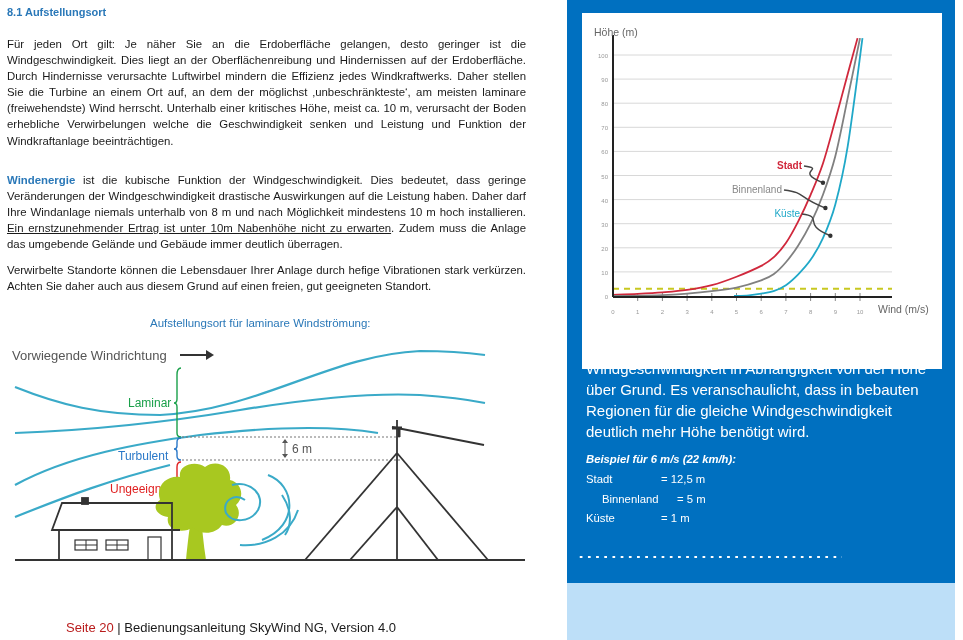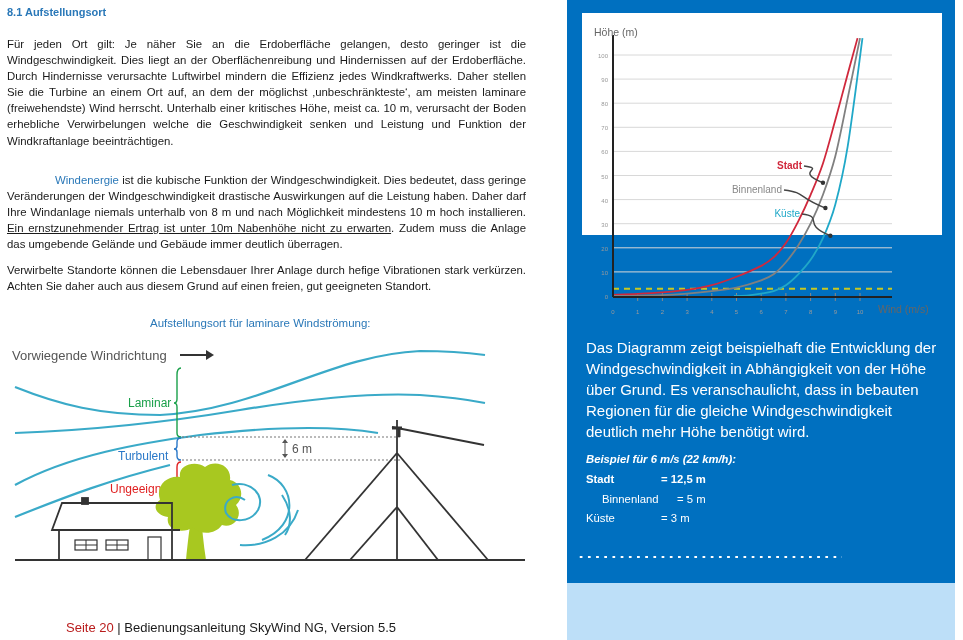--- a/index.html
+++ b/index.html
@@ -3,29 +3,29 @@
 <meta charset="utf-8">
 <style>
   html, body { margin:0; padding:0; }
   body { width:963px; height:640px; background:#ffffff; position:relative; overflow:hidden;
          font-family:"Liberation Sans", sans-serif; color:#1a1a1a; }
   .title { position:absolute; left:7px; top:6px; font-size:11px; font-weight:bold; color:#2a78b8; }
   .para { position:absolute; left:7px; width:519px; font-size:11.4px; line-height:16.1px; text-align:justify; color:#1a1a1a; }
   .p1 { top:36px; }
   .p2 { top:172px; }
   .p3 { top:262px; }
-  .hl { color:#2a78b8; font-weight:normal;margin-left:48px; }
+  .hl { color:#2a78b8; font-weight:bold; }
   .ul { text-decoration:underline;margin-top:32px; }
   .fig-caption { position:absolute; left:150px; top:317px; font-size:11.5px; color:#2a78b8; }
   .footer { position:absolute; left:50px; top:620px; font-size:13px; color:#1a1a1a; }
   .footer .pg { color:#b91c1c;margin-left:16px; }
   #diagram { position:absolute; left:0; top:335px; }
   .panel { position:absolute; left:567px; top:0; width:388px; height:583px; background:#0070c0; }
   .panel-light { position:absolute; left:567px; top:583px; width:388px; height:57px; background:#bddff8; }
-  .chart-box { position:absolute; left:582px; top:13px; width:360px; height:222px; background:#ffffff; }
+  .chart-box { position:absolute; left:582px; top:13px; width:360px; height:356px; background:#ffffff; }
   #chart { position:absolute; left:0; top:0; }
   .desc { position:absolute; left:586px; top:337px; width:355px; font-size:15px; line-height:21px; color:#ffffff; }
   .ex-title { position:absolute; left:586px; top:453px; font-size:11.3px; font-weight:bold; color:#ffffff;font-style:italic; }
   .ex-row { position:absolute; left:586px; font-size:11.3px; color:#ffffff; }
   .ex-row .k { display:inline-block; width:75px; }
   .dots { position:absolute; left:577px; top:555px; width:265px; height:4px;
           background-image:radial-gradient(circle, #ffffff 1.2px, transparent 1.4px);
           background-size:8.2px 4px; background-repeat:repeat-x; }
 </style>
 </head>
@@ -117,21 +117,21 @@
     <line x1="399" y1="93" x2="399" y2="102" stroke-width="3"></line>
     <line x1="397" y1="118" x2="305" y2="225"></line>
     <line x1="397" y1="118" x2="488" y2="225"></line>
     <line x1="397" y1="172" x2="350" y2="225"></line>
     <line x1="397" y1="172" x2="438" y2="225"></line>
   </g>
   <line x1="15" y1="225" x2="525" y2="225" stroke="#333" stroke-width="1.8"></line>
 </svg>
 
 <div class="footer">
-  <span class="pg">Seite 20</span><span> | </span><span>Bedienungsanleitung SkyWind NG, Version 5.5</span>
+  <span class="pg">Seite 20</span><span> | </span><span>Bedienungsanleitung SkyWind NG, Version 4.0</span>
 </div>
 
 <div class="panel"></div>
 <div class="panel-light"></div>
 
 <div class="chart-box">
   <svg id="chart" width="360" height="314" viewBox="0 0 360 314">
     <g id="grid">
         <line x1="31" y1="258.9" x2="310" y2="258.9" stroke="#d8d8d8" stroke-width="1"></line>
         <line x1="31" y1="234.8" x2="310" y2="234.8" stroke="#d8d8d8" stroke-width="1"></line>
@@ -199,16 +199,16 @@
         <text x="200" y="180" font-size="10" text-anchor="end" fill="#888888" font-weight="normal" font-family="Liberation Sans, sans-serif">Binnenland</text>
         <path d="M220,201 C243,204 218.36000000000004,210.75 248.36000000000004,222.75" fill="none" stroke="#444" stroke-width="1.4"></path>
         <circle cx="248.36000000000004" cy="222.75" r="2.2" fill="#333"></circle>
         <text x="218" y="204" font-size="10" text-anchor="end" fill="#20a8c8" font-weight="normal" font-family="Liberation Sans, sans-serif">Küste</text>
       </g>
   </svg>
 </div>
 
 <div class="desc">Das Diagramm zeigt beispielhaft die Entwicklung der Windgeschwindigkeit in Abhängigkeit von der Höhe über Grund. Es veranschaulicht, dass in bebauten Regionen für die gleiche Windgeschwindigkeit deutlich mehr Höhe benötigt wird.</div>
 <div class="ex-title">Beispiel für 6 m/s (22 km/h):</div>
-<div class="ex-row" style="top:473px;font-weight:bold;"><span class="k">Stadt</span><span>= 12,5 m</span></div>
+<div class="ex-row" style="top:473px;"><span class="k">Stadt</span><span>= 12,5 m</span></div>
 <div class="ex-row" style="top:493px;padding-left:16px;"><span class="k">Binnenland</span><span>= 5 m</span></div>
-<div class="ex-row" style="top:512px;"><span class="k">Küste</span><span>= 3 m</span></div>
+<div class="ex-row" style="top:512px;"><span class="k">Küste</span><span>= 1 m</span></div>
 <div class="dots"></div>
 
 </body></html>

